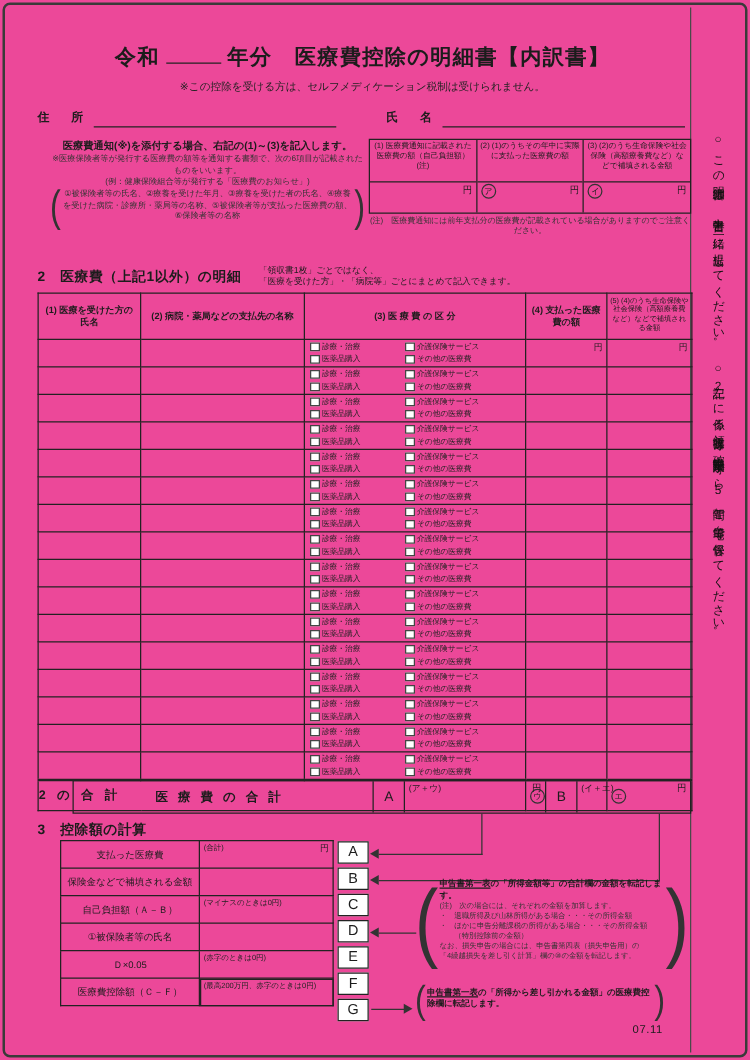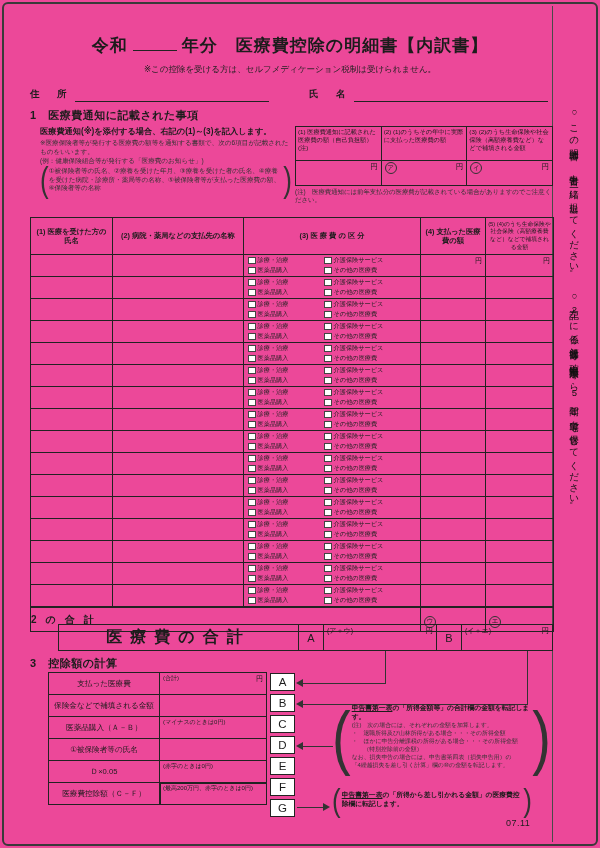--- a/index.html
+++ b/index.html
@@ -13,21 +13,21 @@
   .subtitle{position:absolute;top:64px;left:30px;width:520px;text-align:center;font-size:8.5px;color:#222;}
   .id-row{position:absolute;top:88px;left:30px;width:518px;display:flex;gap:40px;}
   .id-field{display:flex;flex:1;align-items:flex-end;}
   .id-label{font-size:9.5px;font-weight:bold;letter-spacing:4px;white-space:nowrap;padding-bottom:1px;}
   .id-line{flex:1;border-bottom:1.2px solid #222;height:13px;margin-left:4px;}
 
   .sec-head{font-size:11px;font-weight:bold;letter-spacing:0.5px;}
 
   
   .sec1{position:absolute;top:108px;left:30px;width:523px;}
-  .sec1-body{display:flex;margin-top:3px;}
+  .sec1-body{display:flex;margin-top:3px;text-align:center;}
   .sec1-left{width:262px;padding-left:10px;box-sizing:border-box;}
   .sec1-intro{font-size:8.2px;font-weight:bold;margin-bottom:2px;}
   .sec1-small{font-size:6.6px;color:#333;line-height:1.35;}
   .sec1-items{display:flex;align-items:center;margin-top:1px;}
   .big-paren{font-size:26px;font-weight:200;color:#333;line-height:1;transform:scaleY(1.35);}
   .notice-box{width:258px;margin-left:3px;}
   .n-grid{display:flex;border:1.2px solid #222;}
   .n-col{flex:1;border-right:1px solid #222;display:flex;flex-direction:column;}
   .n-col:last-child{border-right:none;}
   .n-head{height:34px;border-bottom:1px solid #222;font-size:6.2px;line-height:1.3;padding:1px 2px;box-sizing:border-box;}
@@ -51,21 +51,21 @@
   .cb-item{display:flex;align-items:center;font-size:6.2px;white-space:nowrap;color:#222;}
   .cb-box{display:inline-block;width:5.5px;height:5.5px;border:0.8px solid #444;margin-right:2px;flex:none;background:#fff;}
   .unit-cell{vertical-align:top;}
   .unit-cell .unit{display:block;text-align:right;font-size:7px;padding:1px 3px 0 0;}
   .subtotal-row td{height:22px;border-top:2.5px solid #222;}
   .subtotal-label{text-align:left;font-size:10px;font-weight:bold;letter-spacing:9px;}
   .mark-cell{vertical-align:top;padding:1px 0 0 3px !important;}
 
   
   .total-row{position:absolute;top:624px;left:58px;width:495px;height:27px;border:1.4px solid #222;display:flex;box-sizing:border-box;}
-  .t-label{flex:1;display:flex;align-items:center;justify-content:center;font-size:16px;font-weight:bold;letter-spacing:8px;}
+  .t-label{flex:1;display:flex;align-items:center;justify-content:center;font-size:10px;font-weight:bold;letter-spacing:8px;}
   .t-letter{width:24px;border-left:1px solid #222;border-right:1px solid #222;display:flex;align-items:center;justify-content:center;font-size:11px;}
   .t-field{display:flex;justify-content:space-between;align-items:flex-start;padding:1px 3px;box-sizing:border-box;}
   .t-field .formula{font-size:7px;}
   .t-field .yen{font-size:7.5px;}
   .t-field.a{width:112px;}
   .t-field.b{width:90px;}
 
   
   .sec3-head{position:absolute;top:656px;left:30px;}
   .ded-table{position:absolute;top:672px;left:48px;border-collapse:collapse;table-layout:fixed;width:214px;border:1.4px solid #222;}
@@ -119,21 +119,20 @@
       <span class="id-label">住　所</span>
       <span class="id-line"></span>
     </div>
     <div class="id-field">
       <span class="id-label">氏　名</span>
       <span class="id-line"></span>
     </div>
   </div>
 
   <div class="sec1">
-    <div class="sec-head"><span>1</span>　<span>医療費通知に記載された事項</span></div>
     <div class="sec1-body">
       <div class="sec1-left">
         <div class="sec1-intro">医療費通知(※)を添付する場合、右記の(1)～(3)を記入します。</div>
         <div class="sec1-small">※医療保険者等が発行する医療費の額等を通知する書類で、次の6項目が記載されたものをいいます。</div>
         <div class="sec1-small">(例：健康保険組合等が発行する「医療費のお知らせ」)</div>
         <div class="sec1-items">
           <span class="big-paren">(</span>
           <span class="sec1-small">①被保険者等の氏名、②療養を受けた年月、③療養を受けた者の氏名、④療養を受けた病院・診療所・薬局等の名称、⑤被保険者等が支払った医療費の額、⑥保険者等の名称</span>
           <span class="big-paren">)</span>
         </div>
@@ -161,20 +160,27 @@
               <span class="yen">円</span>
             </div>
           </div>
         </div>
         <div class="sec1-caution">(注)　医療費通知には前年支払分の医療費が記載されている場合がありますのでご注意ください。</div>
       </div>
     </div>
   </div>
 
   <div class="sec2">
+    <div class="sec2-headrow">
+      <div class="sec-head"><span>2</span>　<span>医療費（上記1以外）の明細</span></div>
+      <div class="sec2-note">
+        <div>「領収書1枚」ごとではなく、</div>
+        <div>「医療を受けた方」・「病院等」ごとにまとめて記入できます。</div>
+      </div>
+    </div>
     <table class="exp-table">
       <colgroup>
           <col style="width:82px">
           <col style="width:131px">
           <col style="width:177px">
           <col style="width:65px">
           <col style="width:68px">
         </colgroup>
       <thead>
         <tr>
@@ -723,21 +729,21 @@
       <td class="s3-label-cell"><span class="s3-label">保険金などで補填される金額</span></td>
       <td class="s3-note-cell">
         <div class="s3-note-wrap">
           <span class="s3-note"></span>
           <span class="s3-unit"></span>
         </div>
       </td>
     </tr>
 
     <tr>
-      <td class="s3-label-cell"><span class="s3-label">医薬品購入（Ａ－Ｂ）</span></td>
+      <td class="s3-label-cell"><span class="s3-label">自己負担額（Ａ－Ｂ）</span></td>
       <td class="s3-note-cell">
         <div class="s3-note-wrap">
           <span class="s3-note">(マイナスのときは0円)</span>
           <span class="s3-unit"></span>
         </div>
       </td>
     </tr>
 
     <tr>
       <td class="s3-label-cell"><span class="s3-label">①被保険者等の氏名</span></td>

